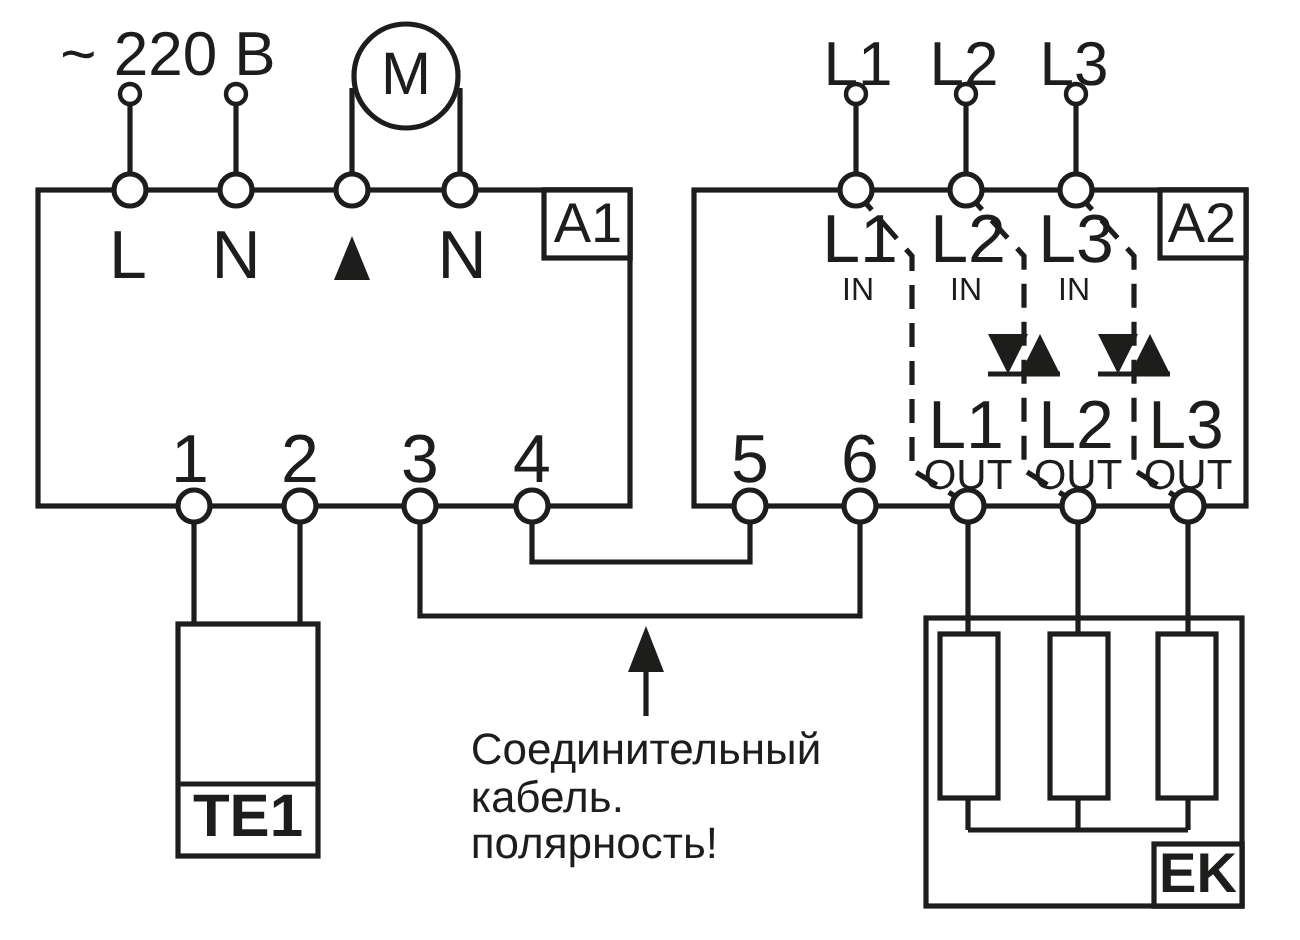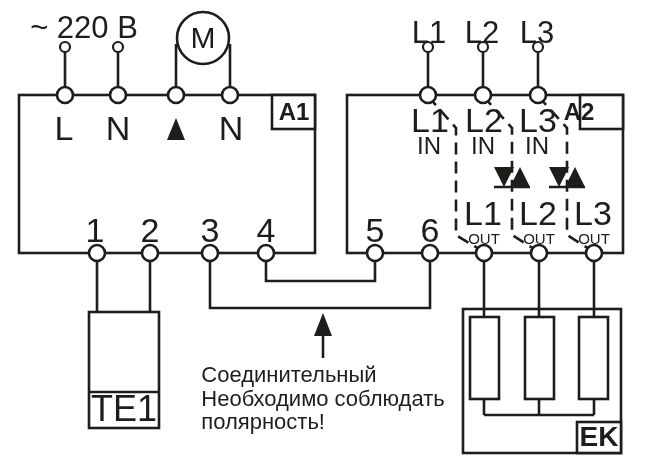--- a/index.html
+++ b/index.html
@@ -8,25 +8,25 @@
     font-family:"Liberation Sans",sans-serif;color:#1d1d1b;
   }
   #stage svg{position:absolute;left:0;top:0;}
   .lbl{
     position:absolute;transform:translate(-50%,-50%);
     white-space:nowrap;line-height:1;color:#1d1d1b;
   }
   .f31{font-size:31px;}
   .f34{font-size:34px;}
   .f30{font-size:30px;}
-  .f27{font-size:24px;font-weight:bold;}
-  .f29{font-size:36px;}
+  .f27{font-size:28px;}
+  .f29{font-size:30px;font-weight:bold;}
   .f28{font-size:28px;font-weight:bold;}
-  .f24{font-size:24px;}
-  .f21{font-size:15px;}
+  .f24{font-size:16px;}
+  .f21{font-size:21px;}
   .note{
     position:absolute;left:323px;top:363px;transform:translateX(-50%);
     font-size:22px;line-height:23.5px;width:max-content;
   }
 </style>
 </head>
 <body>
 
 <div id="stage">
 
@@ -138,21 +138,21 @@
     </g>
   </svg>
 
   <div class="lbl f31" style="left:84px;top:27px">~ 220 В</div>
   <div class="lbl f30" style="left:203px;top:38px">M</div>
   <div class="lbl f31" style="left:429px;top:32px">L1</div>
   <div class="lbl f31" style="left:482px;top:32px">L2</div>
   <div class="lbl f31" style="left:537px;top:32px">L3</div>
 
   <div class="lbl f27" style="left:294px;top:112px">A1</div>
-  <div class="lbl f27" style="left:579px;top:112px">A2</div>
+  <div class="lbl f27" style="left:601px;top:112px">A2</div>
 
   <div class="lbl f34" style="left:64px;top:128px">L</div>
   <div class="lbl f34" style="left:118px;top:128px">N</div>
   <div class="lbl f34" style="left:231px;top:128px">N</div>
 
   <div class="lbl f34" style="left:95px;top:230px">1</div>
   <div class="lbl f34" style="left:150px;top:230px">2</div>
   <div class="lbl f34" style="left:210px;top:230px">3</div>
   <div class="lbl f34" style="left:266px;top:230px">4</div>
   <div class="lbl f34" style="left:375px;top:230px">5</div>
@@ -170,17 +170,17 @@
   <div class="lbl f34" style="left:538px;top:213px">L2</div>
   <div class="lbl f21" style="left:539px;top:238px">OUT</div>
   <div class="lbl f34" style="left:593px;top:213px">L3</div>
   <div class="lbl f21" style="left:594px;top:238px">OUT</div>
 
   <div class="lbl f29" style="left:124px;top:409px">TE1</div>
   <div class="lbl f28" style="left:599px;top:437px">EK</div>
 
   <div class="note">
     <div>Соединительный</div>
-    <div>Необходимо соблюдать</div>
+    <div>кабель.</div>
     <div>полярность!</div>
   </div>
 
 </div>
 
 </body></html>

